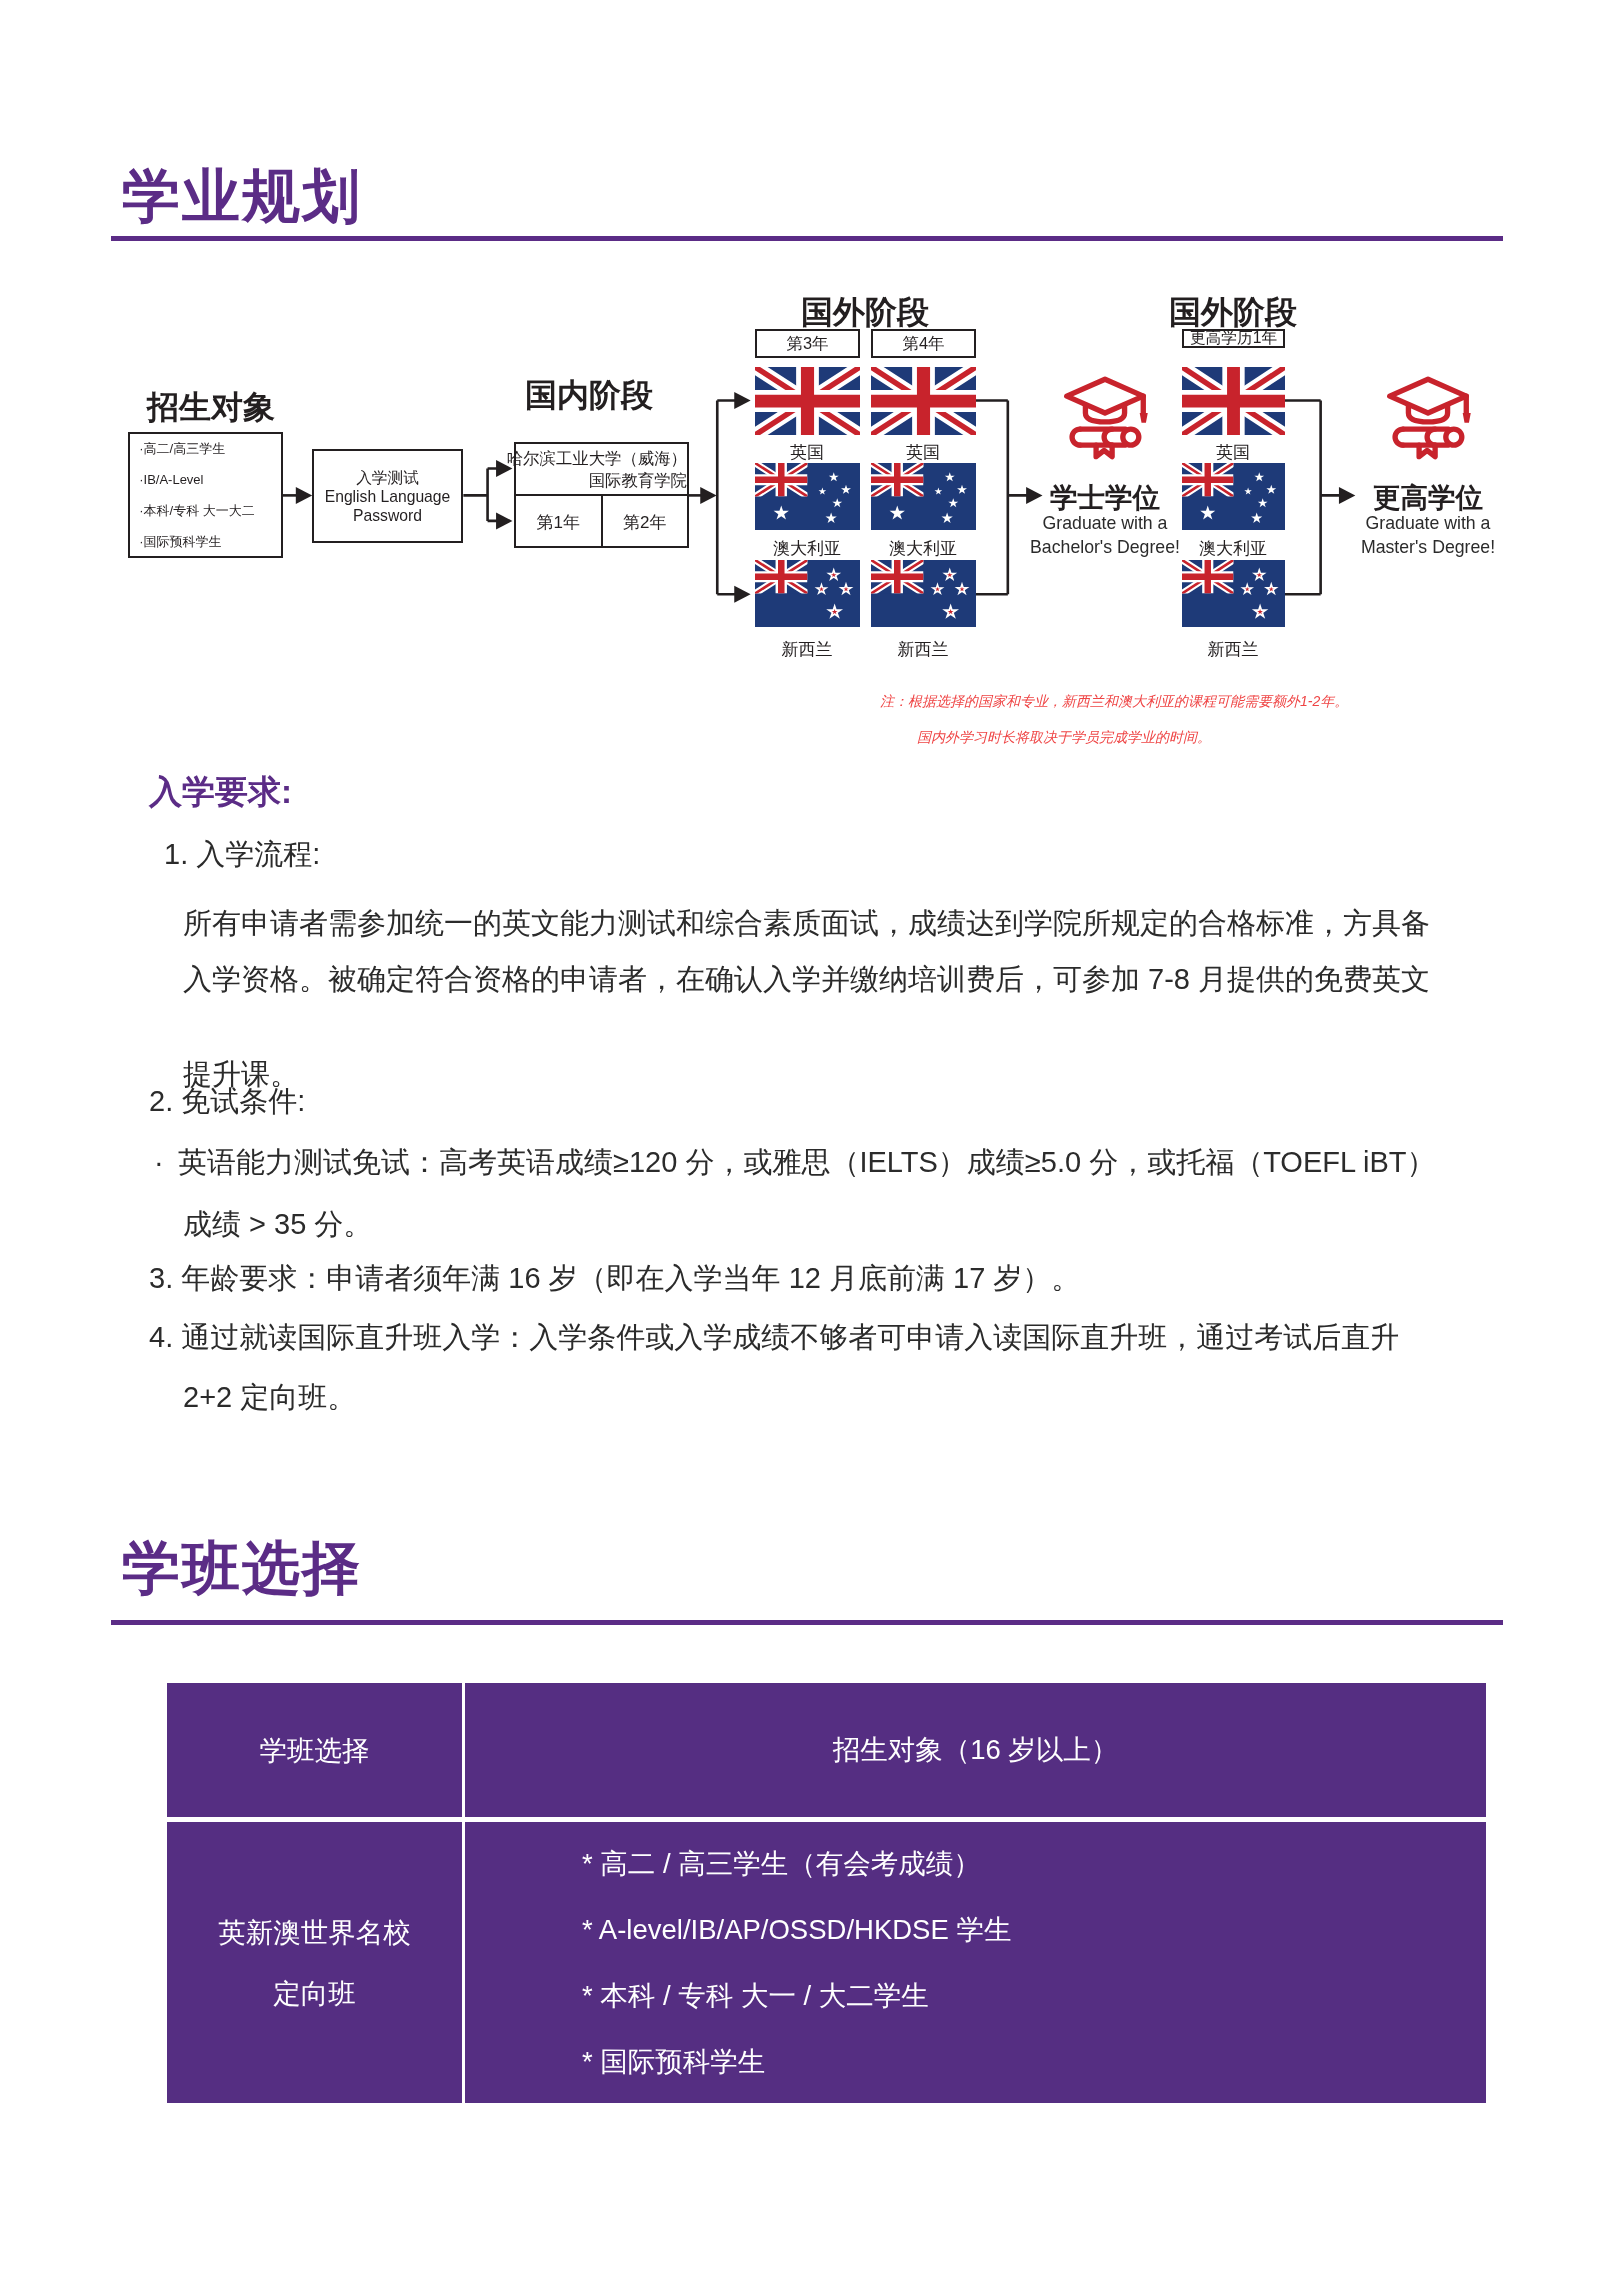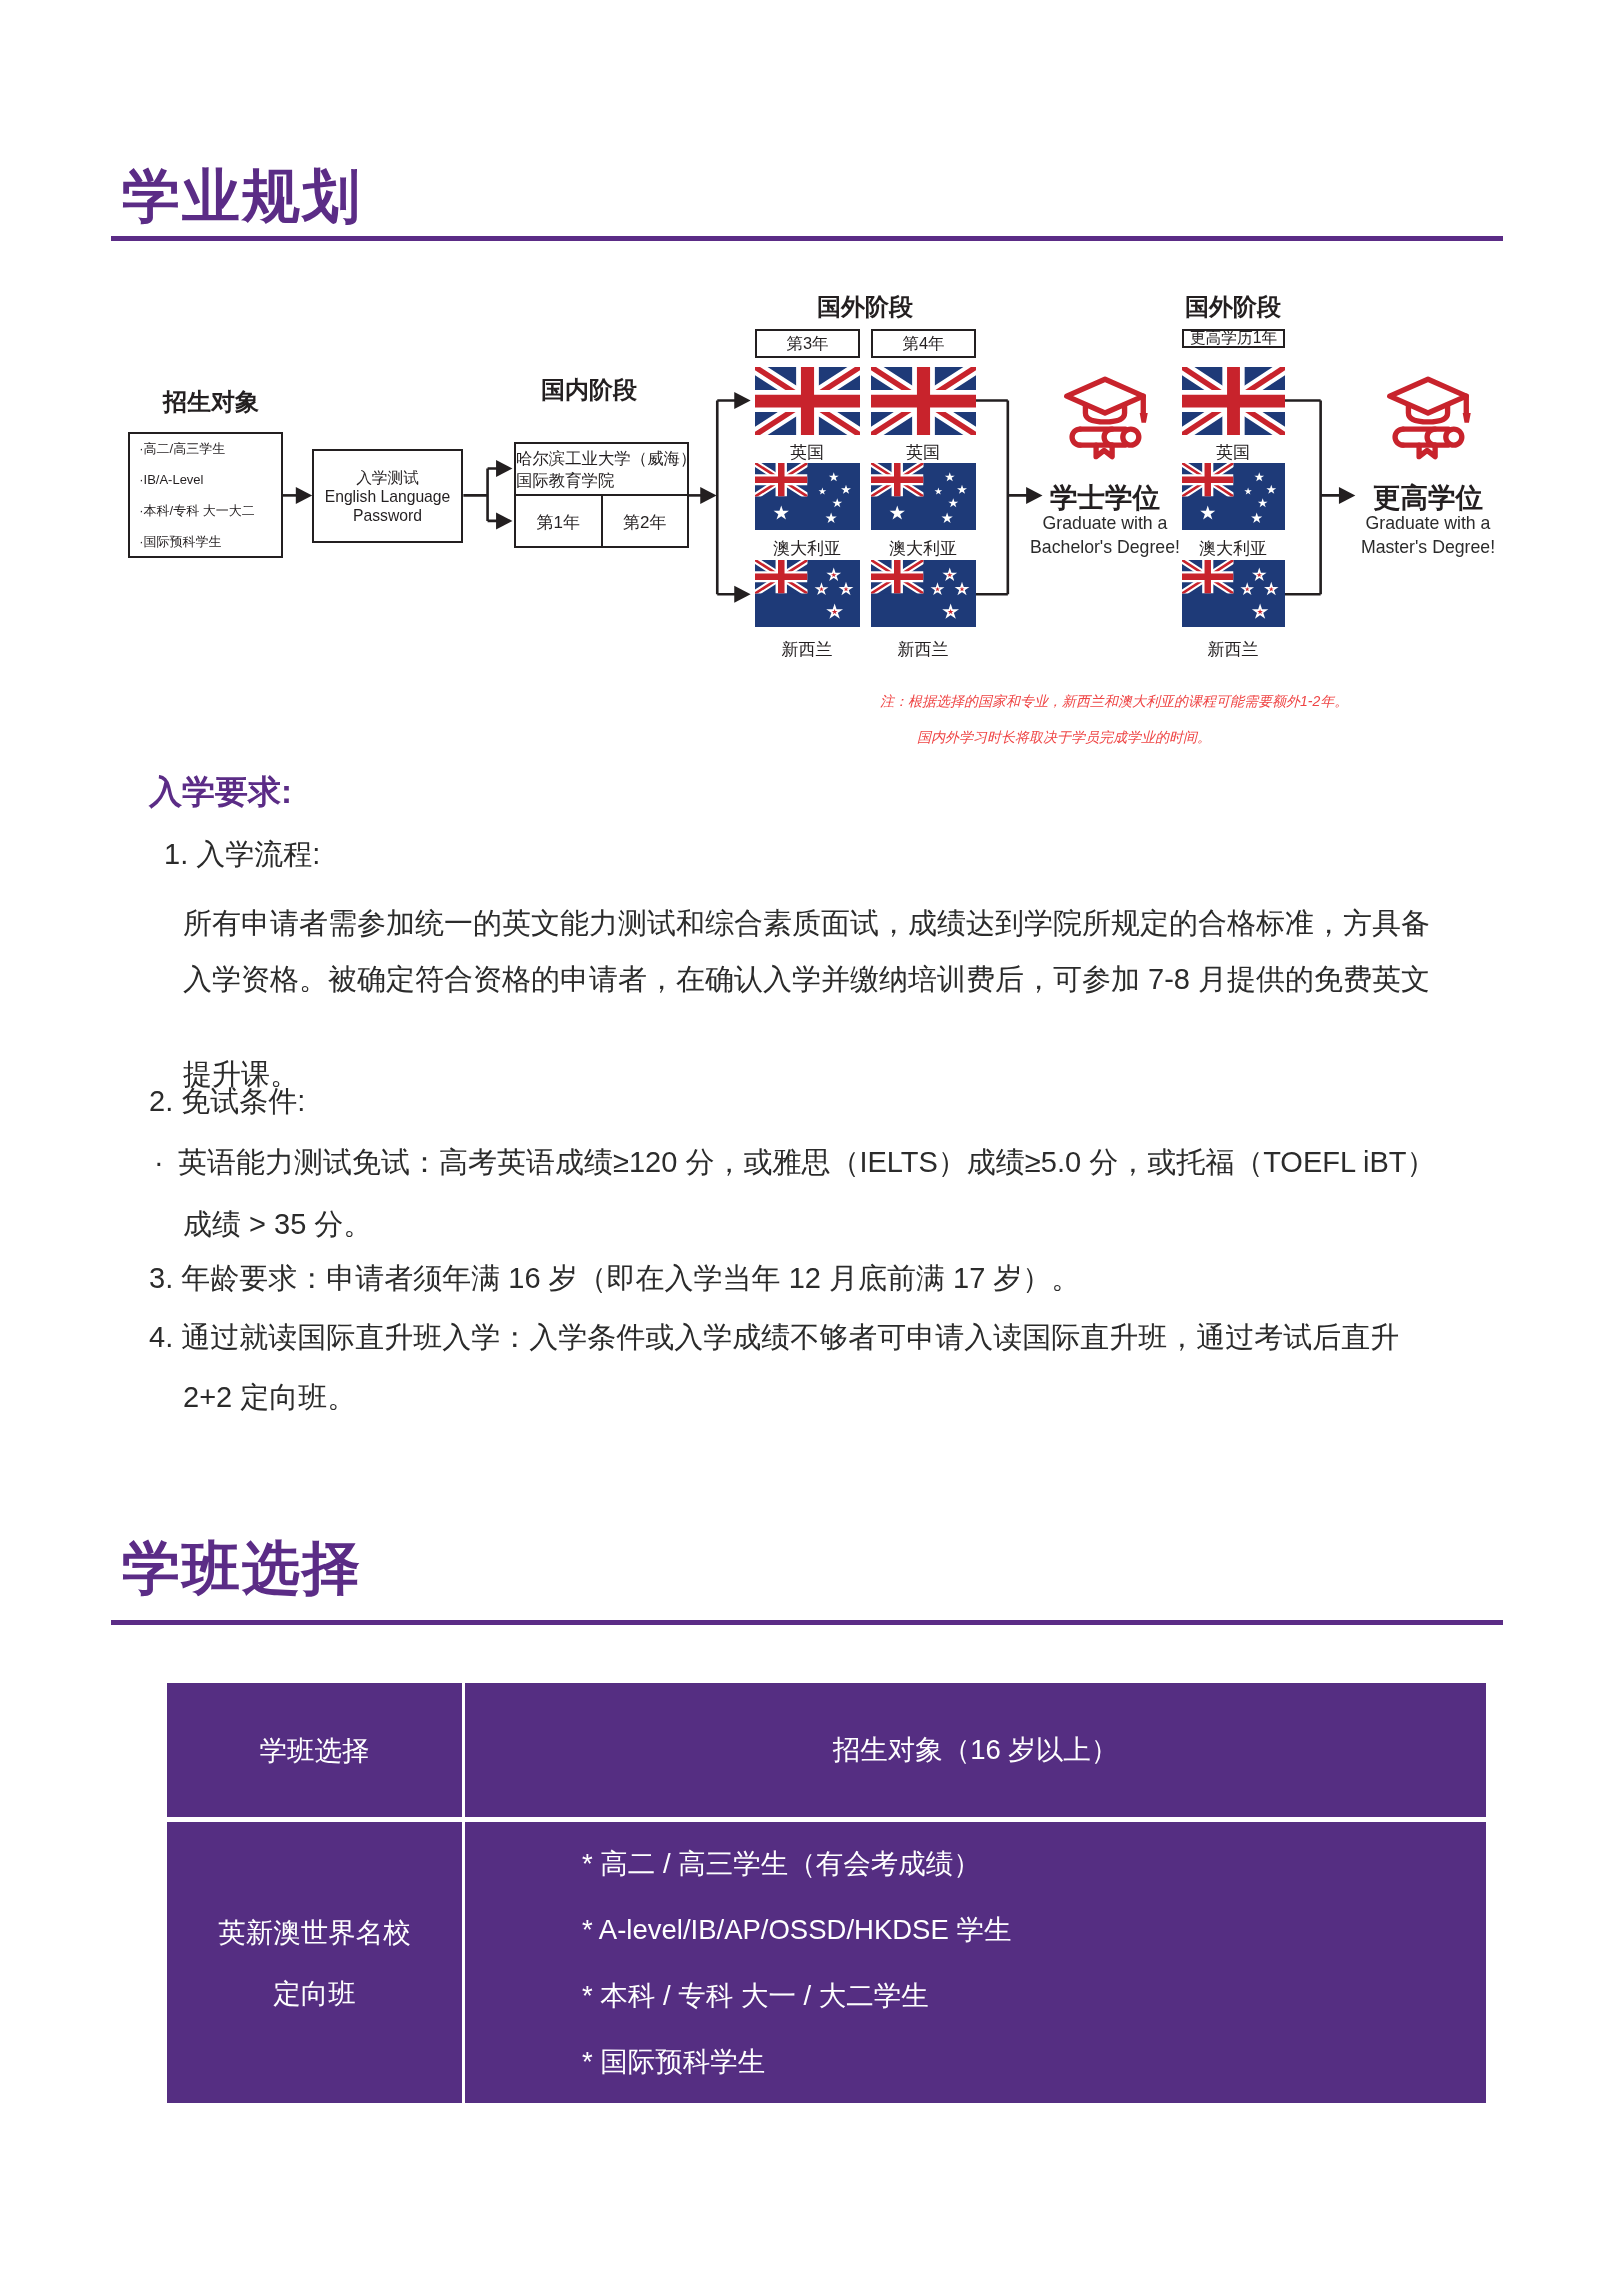--- a/index.html
+++ b/index.html
@@ -1,26 +1,26 @@
 <!DOCTYPE html>
 <html style="font-size:10.5px"><head>
 <meta charset="utf-8">
 <style>
   html,body{margin:0;padding:0;background:#ffffff;}
   .page{position:relative;width:1623px;height:2295px;background:#fff;overflow:hidden;
         font-family:"Liberation Sans",sans-serif;color:#231f20;}
   .h1{position:absolute;font-size:58px;font-weight:700;color:#5b2c86;white-space:nowrap;letter-spacing:2px;}
   .rule{position:absolute;height:5.2px;background:#5b2c86;}
-  .stage{position:absolute;transform:translateX(-50%);font-size:24px;font-weight:600;white-space:nowrap;color:#231f20;}
+  .stage{position:absolute;transform:translateX(-50%);font-size:32px;font-weight:600;white-space:nowrap;color:#231f20;}
   .fbox{position:absolute;border:2px solid #231f20;box-sizing:border-box;background:#fff;}
   .alist{display:flex;flex-direction:column;justify-content:center;padding-left:9.2px;}
   .alist div{font-size:13px;line-height:31px;white-space:nowrap;}
   .tbox{display:flex;flex-direction:column;justify-content:center;align-items:center;text-align:center;}
   .tbox div{font-size:15.7px;line-height:19px;white-space:nowrap;}
-  .cb-title{display:flex;flex-direction:column;justify-content:center;align-items:flex-start;height:50px;border-bottom:2px solid #231f20;}
+  .cb-title{display:flex;flex-direction:column;justify-content:center;align-items:flex-end;height:50px;border-bottom:2px solid #231f20;}
   .cb-title div{font-size:16.4px;line-height:22px;white-space:nowrap;}
   .cb-years{display:flex;height:52px;}
   .cb-years .yc{flex:1;display:flex;align-items:center;justify-content:center;font-size:17px;}
   .cb-years .yc:first-child{border-right:2px solid #231f20;}
   .ybox{position:absolute;border:2px solid #231f20;box-sizing:border-box;display:flex;align-items:center;justify-content:center;font-size:16.4px;background:#fff;white-space:nowrap;}
   .flag{position:absolute;display:block;}
   .clabel{position:absolute;transform:translateX(-50%);font-size:17px;white-space:nowrap;}
   .deg-title{position:absolute;transform:translateX(-50%);font-size:27.5px;font-weight:600;white-space:nowrap;}
   .deg-sub{position:absolute;transform:translateX(-50%);font-size:17.7px;white-space:nowrap;color:#2b2b2b;}
   .cap{position:absolute;}

